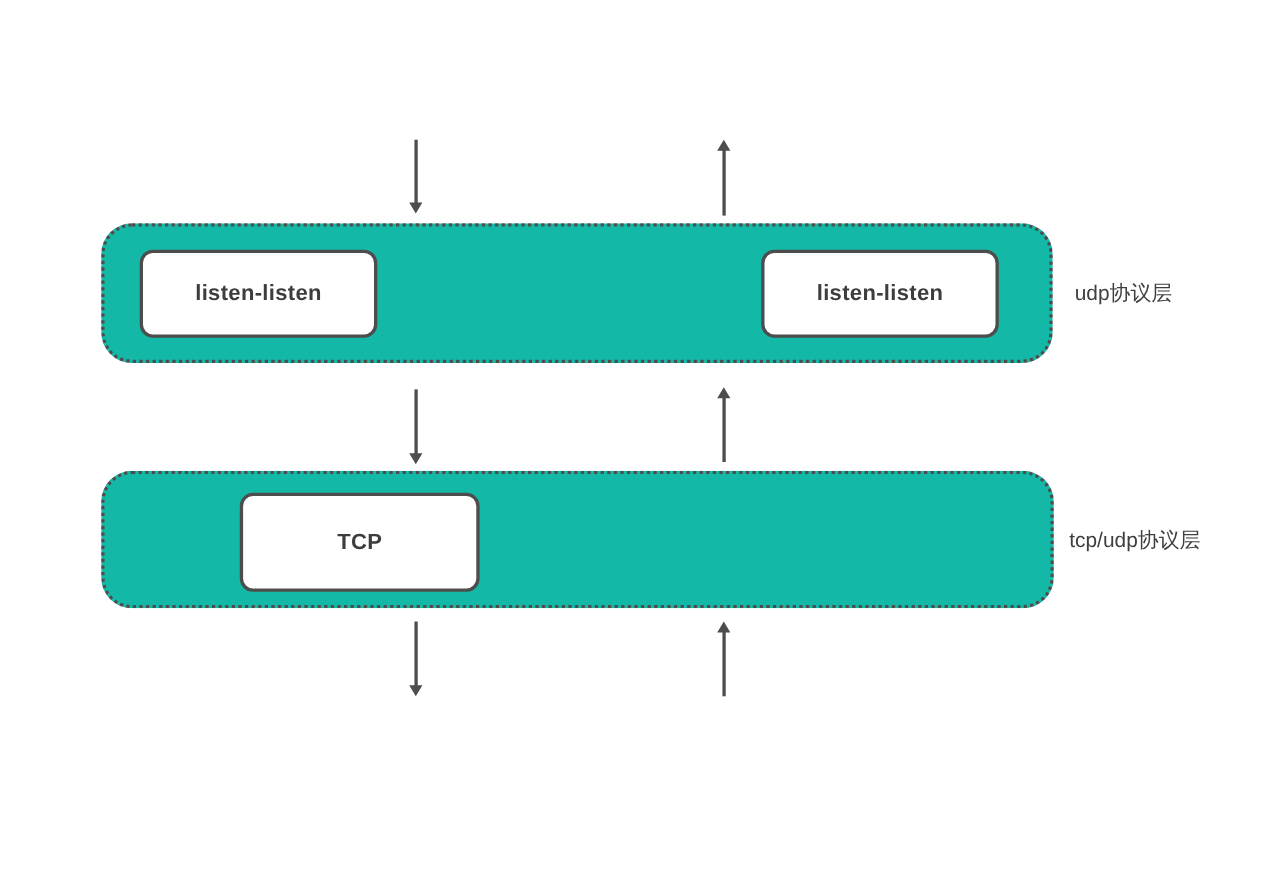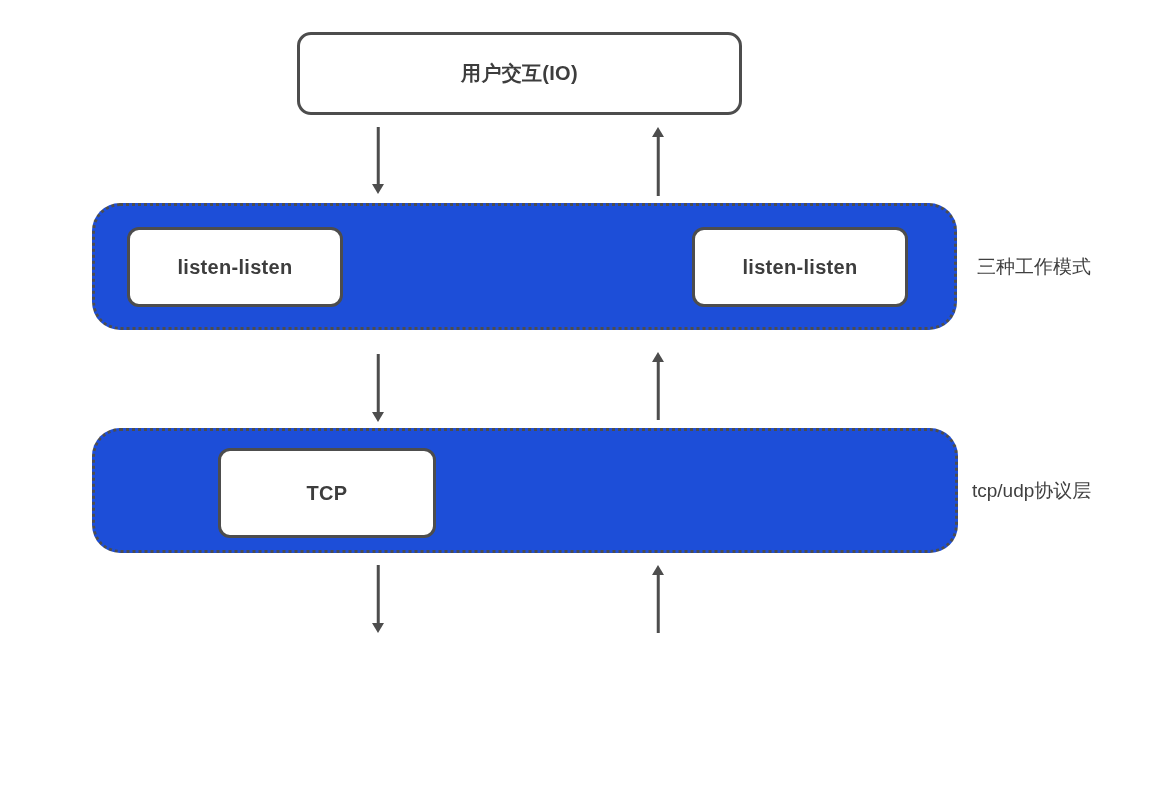--- a/index.html
+++ b/index.html
@@ -26,21 +26,21 @@
     font-weight: 700;
     color: #3d3d3d;
     letter-spacing: 0.3px;
     white-space: nowrap;
   }
   .node.inner { border-radius: 12px; }
   .dotted-group {
     position: absolute;
     border: 3px dotted #4d4d4d;
     border-radius: 28px;
-    background: #1d4ed8;
+    background: #14b8a6;
   }
   .side-label {
     position: absolute;
     display: flex;
     align-items: center;
     font-size: 19px;
     font-weight: 400;
     color: #3f3f3f;
     white-space: nowrap;
   }
@@ -65,36 +65,33 @@
     border-right: 6px solid transparent;
   }
   .arrow.down::after { bottom: 0; border-top: 10px solid #4d4d4d; }
   .arrow.up::after   { top: 0;    border-bottom: 10px solid #4d4d4d; }
 </style>
 </head>
 <body>
 
 <div class="canvas">
 
-  <div class="node" style="left:297px; top:32px; width:445px; height:83px;">
-    <span class="node-label">用户交互(IO)</span>
-  </div>
 
   <div class="arrow down" style="left:371px; top:127px; height:67px;"></div>
   <div class="arrow up" style="left:651px; top:127px; height:69px;"></div>
 
   <div class="dotted-group" style="left:92px; top:203px; width:865px; height:127px;">
     <div class="node inner" style="left:32px; top:21px; width:216px; height:80px;">
       <span class="node-label">listen-listen</span>
     </div>
     <div class="node inner" style="left:597px; top:21px; width:216px; height:80px;">
       <span class="node-label">listen-listen</span>
     </div>
   </div>
-  <div class="side-label" style="left:977px; top:203px; height:127px;">三种工作模式</div>
+  <div class="side-label" style="left:977px; top:203px; height:127px;">udp协议层</div>
 
   <div class="arrow down" style="left:371px; top:354px; height:68px;"></div>
   <div class="arrow up" style="left:651px; top:352px; height:68px;"></div>
 
   <div class="dotted-group" style="left:92px; top:428px; width:866px; height:125px;">
     <div class="node inner" style="left:123px; top:17px; width:218px; height:90px;">
       <span class="node-label">TCP</span>
     </div>
   </div>
   <div class="side-label" style="left:972px; top:428px; height:125px;">tcp/udp协议层</div>

